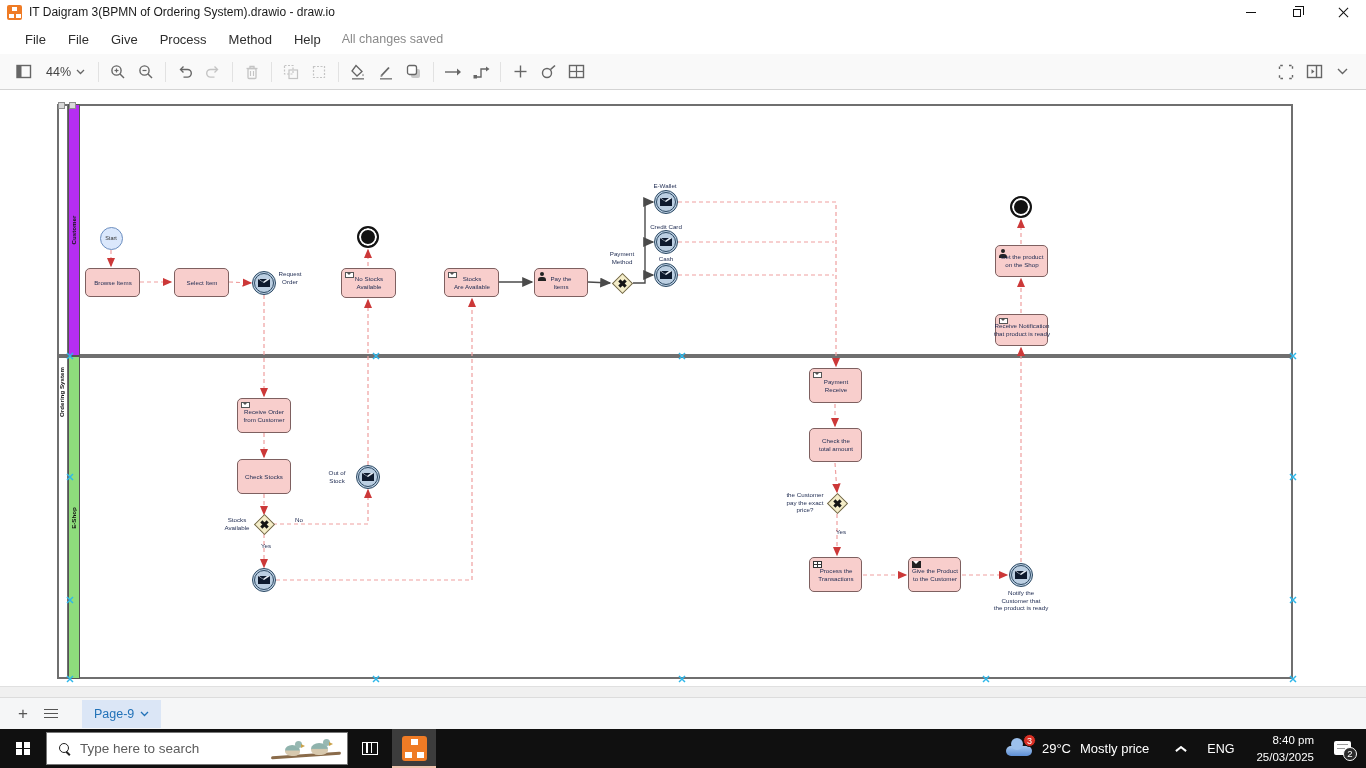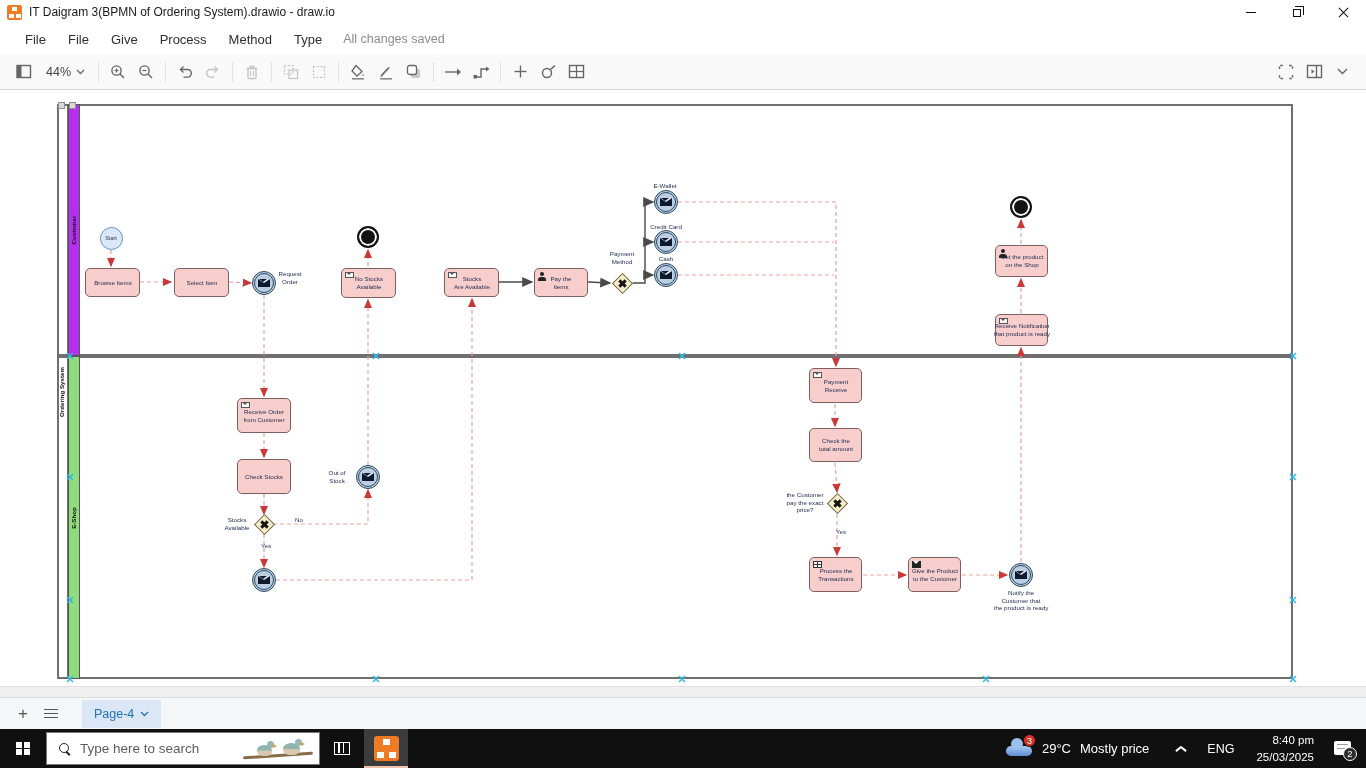--- a/index.html
+++ b/index.html
@@ -87,21 +87,21 @@
   .pb-burger i { position:absolute; left:0; width:14px; height:1.6px; background:#555; }
   .pb-burger i:nth-child(1){top:0} .pb-burger i:nth-child(2){top:4px} .pb-burger i:nth-child(3){top:8px}
   .page-tab { height:28px; margin-left:14px; padding:0 12px; background:#dbe6f6; display:flex; align-items:center; font-size:12.5px; color:#2272b8; }
   .page-tab svg { margin-left:6px; }
 
   
   .taskbar { position:absolute; left:0; top:729px; width:1366px; height:39px; background:#101010; display:flex; align-items:center; }
   .tb-start { width:46px; height:39px; display:flex; align-items:center; justify-content:center; }
   .win-logo { display:grid; grid-template-columns:6px 6px; grid-template-rows:6px 6px; gap:1.5px; }
   .win-logo i { background:#fff; }
-  .searchbox { position:relative; width:274px; height:33px; background:#fff; border:1px solid #777; display:flex; align-items:center; }
+  .searchbox { position:relative; width:302px; height:33px; background:#fff; border:1px solid #777; display:flex; align-items:center; }
   .search-glyph { position:relative; width:12px; height:12px; margin-left:12px; flex:0 0 auto; }
   .search-glyph:before { content:''; position:absolute; left:0; top:0; width:8px; height:8px; border:1.6px solid #222; border-radius:50%; }
   .search-glyph:after { content:''; position:absolute; left:8px; top:8px; width:5px; height:1.6px; background:#222; transform:rotate(45deg); transform-origin:0 0; }
   .search-text { font-size:13.5px; color:#5c5c5c; margin-left:9px; white-space:nowrap; }
   .search-art { position:absolute; right:2px; top:2px; width:78px; height:27px; overflow:hidden; }
   .branch { position:absolute; left:4px; bottom:5px; width:70px; height:3px; background:#8a6b4a; border-radius:3px; transform:rotate(-4deg); }
   .bird { position:absolute; width:15px; height:11px; border-radius:55% 60% 45% 50%; background:linear-gradient(180deg,#8fb3ad 45%,#d8c9ae 55%); }
   .bird:before { content:''; position:absolute; right:-2px; top:-4px; width:7px; height:7px; border-radius:50%; background:#97b8b2; }
   .bird:after { content:''; position:absolute; right:-5px; top:-1px; width:0; height:0; border-top:2px solid transparent; border-bottom:2px solid transparent; border-left:4px solid #caa24a; }
   .bird.b1 { left:18px; bottom:6px; }
@@ -162,21 +162,21 @@
         </div>
     </div>
   </div>
 
   <div class="menubar">
     <span class="menu-item">File</span>
     <span class="menu-item">File</span>
     <span class="menu-item">Give</span>
     <span class="menu-item">Process</span>
     <span class="menu-item">Method</span>
-    <span class="menu-item">Type</span>
+    <span class="menu-item">Help</span>
     <span class="save-status">All changes saved</span>
   </div>
 
   <div class="toolbar">
     <div class="tbtn">
       <svg width="16" height="15" viewBox="0 0 16 15">
           <rect x="1" y="1.5" width="13.5" height="12" fill="none" stroke="#666" stroke-width="1.4"></rect>
           <rect x="1" y="1.5" width="4.5" height="12" fill="#666"></rect>
         </svg>
     </div>
@@ -516,21 +516,21 @@
         <span class="pb-plus">+</span>
       </div>
     <div class="pb-btn">
         <span class="pb-burger">
           <i></i>
           <i></i>
           <i></i>
         </span>
       </div>
     <div class="page-tab">
-      <span>Page-4</span>
+      <span>Page-9</span>
       <svg width="9" height="6" viewBox="0 0 9 6">
           <polyline points="1,1 4.5,4.5 8,1" fill="none" stroke="#2272b8" stroke-width="1.3"></polyline>
         </svg>
     </div>
   </div>
 
   <div class="taskbar">
     <div class="tb-start">
       <span class="win-logo">
           <i></i>

